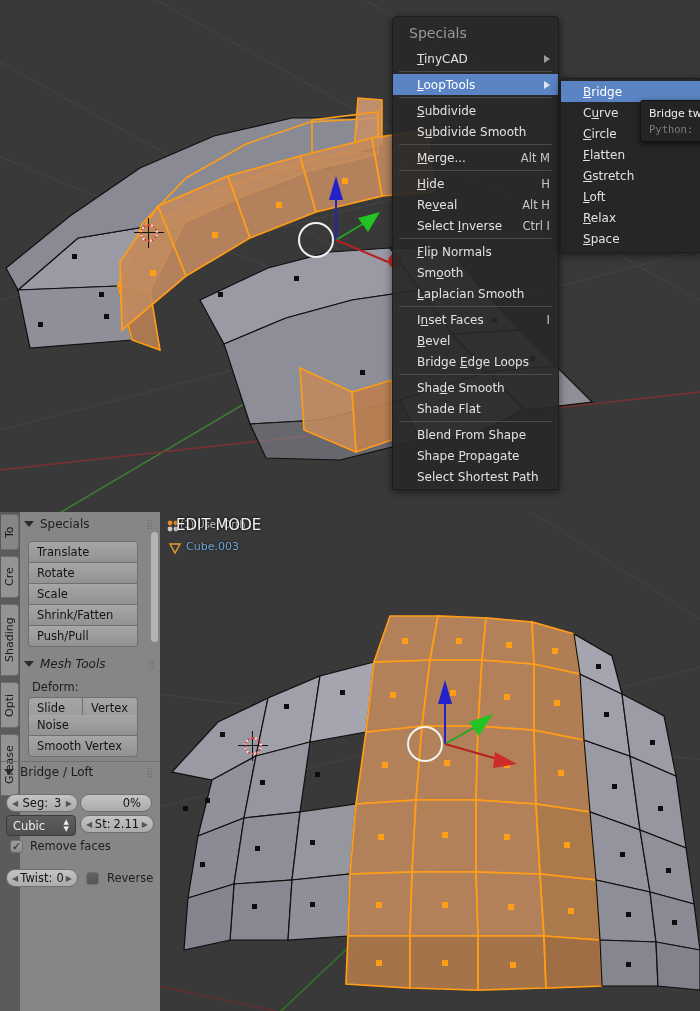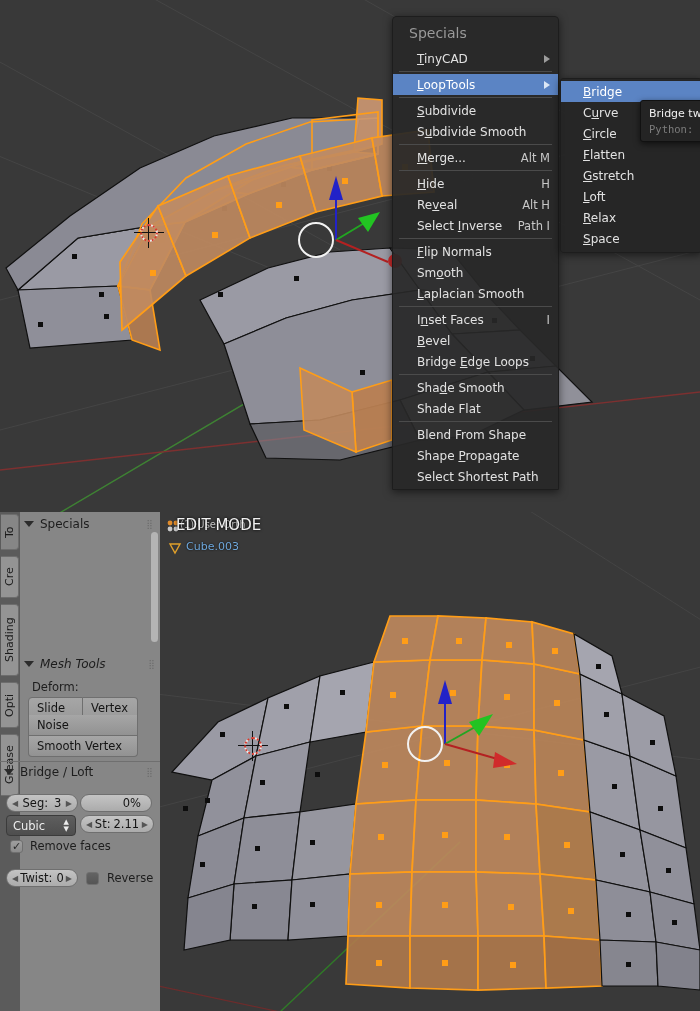--- a/index.html
+++ b/index.html
@@ -384,20 +384,27 @@
       <span>Grease</span>
     </div>
   </div>
 
   <div class="abs" style="left:20px;top:0;width:140px;height:245px;overflow:hidden;">
     <div class="panel-hdr" style="padding-top:5px;">
       <span class="tri"></span>
       <span>Specials</span>
       <span class="grip">⣿</span>
     </div>
+    <div class="abs" style="left:8px;top:29px;width:110px;">
+      <div class="btn top">Translate</div>
+      <div class="btn mid">Rotate</div>
+      <div class="btn mid">Scale</div>
+      <div class="btn mid">Shrink/Fatten</div>
+      <div class="btn mid bot">Push/Pull</div>
+    </div>
 
     <div class="panel-hdr" style="position:absolute;left:0;top:142px;width:132px;font-style:italic;">
       <span class="tri"></span>
       <span>Mesh Tools</span>
       <span class="grip">⣿</span>
     </div>
     <div class="lbl-small abs" style="left:12px;top:168px;">Deform:</div>
     <div class="abs" style="left:8px;top:185px;width:110px;display:flex;">
       <div class="btn top" style="width:55px;border-radius:4px 0 0 0;">Slide Ed</div>
       <div class="btn top" style="width:55px;border-left:none;border-radius:0 4px 0 0;">Vertex</div>
@@ -487,21 +494,21 @@
       <div class="menu-item">
         <span class="lbl"><u class="u">H</u>ide</span>
         <span class="acc">H</span>
       </div>
       <div class="menu-item">
         <span class="lbl">Re<u class="u">v</u>eal</span>
         <span class="acc">Alt H</span>
       </div>
       <div class="menu-item">
         <span class="lbl">Select <u class="u">I</u>nverse</span>
-        <span class="acc">Path I</span>
+        <span class="acc">Ctrl I</span>
       </div>
       <div class="menu-sep"></div>
       <div class="menu-item">
         <span class="lbl"><u class="u">F</u>lip Normals</span>
       </div>
       <div class="menu-item">
         <span class="lbl">Sm<u class="u">o</u>oth</span>
       </div>
       <div class="menu-item">
         <span class="lbl"><u class="u">L</u>aplacian Smooth</span>

